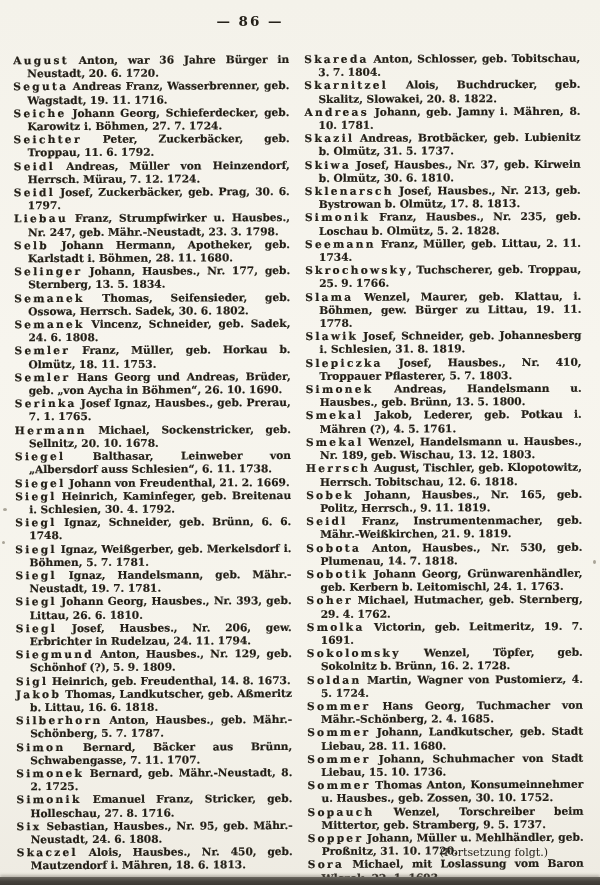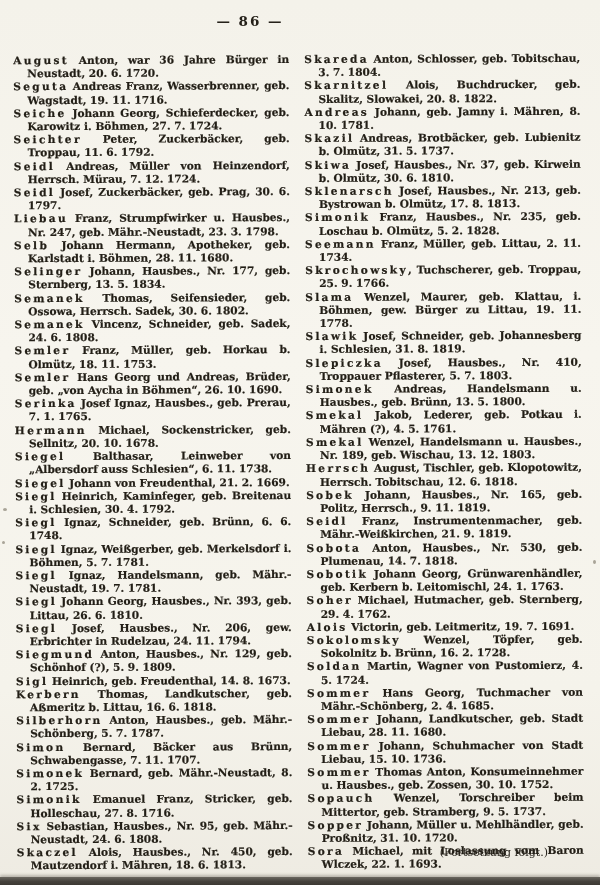--- a/index.html
+++ b/index.html
@@ -72,21 +72,21 @@
           <p class="entry"><span class="surname">Siegel</span><span> Balthasar, Leinweber von „Albersdorf auss Schlesien“, 6. 11. 1738.</span></p>
           <p class="entry"><span class="surname">Siegel</span><span> Johann von Freudenthal, 21. 2. 1669.</span></p>
           <p class="entry"><span class="surname">Siegl</span><span> Heinrich, Kaminfeger, geb. Breitenau i. Schlesien, 30. 4. 1792.</span></p>
           <p class="entry"><span class="surname">Siegl</span><span> Ignaz, Schneider, geb. Brünn, 6. 6. 1748.</span></p>
           <p class="entry"><span class="surname">Siegl</span><span> Ignaz, Weißgerber, geb. Merkelsdorf i. Böhmen, 5. 7. 1781.</span></p>
           <p class="entry"><span class="surname">Siegl</span><span> Ignaz, Handelsmann, geb. Mähr.-Neustadt, 19. 7. 1781.</span></p>
           <p class="entry"><span class="surname">Siegl</span><span> Johann Georg, Hausbes., Nr. 393, geb. Littau, 26. 6. 1810.</span></p>
           <p class="entry"><span class="surname">Siegl</span><span> Josef, Hausbes., Nr. 206, gew. Erbrichter in Rudelzau, 24. 11. 1794.</span></p>
           <p class="entry"><span class="surname">Siegmund</span><span> Anton, Hausbes., Nr. 129, geb. Schönhof (?), 5. 9. 1809.</span></p>
           <p class="entry"><span class="surname">Sigl</span><span> Heinrich, geb. Freudenthal, 14. 8. 1673.</span></p>
-          <p class="entry"><span class="surname">Kerbern</span><span> Thomas, Landkutscher, geb. Aßmeritz b. Littau, 16. 6. 1818.</span></p>
+          <p class="entry"><span class="surname">Jakob</span><span> Thomas, Landkutscher, geb. Aßmeritz b. Littau, 16. 6. 1818.</span></p>
           <p class="entry"><span class="surname">Silberhorn</span><span> Anton, Hausbes., geb. Mähr.-Schönberg, 5. 7. 1787.</span></p>
           <p class="entry"><span class="surname">Simon</span><span> Bernard, Bäcker aus Brünn, Schwabengasse, 7. 11. 1707.</span></p>
           <p class="entry"><span class="surname">Simonek</span><span> Bernard, geb. Mähr.-Neustadt, 8. 2. 1725.</span></p>
           <p class="entry"><span class="surname">Simonik</span><span> Emanuel Franz, Stricker, geb. Holleschau, 27. 8. 1716.</span></p>
           <p class="entry"><span class="surname">Six</span><span> Sebastian, Hausbes., Nr. 95, geb. Mähr.-Neustadt, 24. 6. 1808.</span></p>
           <p class="entry"><span class="surname">Skaczel</span><span> Alois, Hausbes., Nr. 450, geb. Mautzendorf i. Mähren, 18. 6. 1813.</span></p>
         </div>
       <div class="col" id="col-right">
           <p class="entry"><span class="surname">Skareda</span><span> Anton, Schlosser, geb. Tobitschau, 3. 7. 1804.</span></p>
           <p class="entry"><span class="surname">Skarnitzel</span><span> Alois, Buchdrucker, geb. Skalitz, Slowakei, 20. 8. 1822.</span></p>
@@ -102,21 +102,21 @@
           <p class="entry"><span class="surname">Slepiczka</span><span> Josef, Hausbes., Nr. 410, Troppauer Pflasterer, 5. 7. 1803.</span></p>
           <p class="entry"><span class="surname">Simonek</span><span> Andreas, Handelsmann u. Hausbes., geb. Brünn, 13. 5. 1800.</span></p>
           <p class="entry"><span class="surname">Smekal</span><span> Jakob, Lederer, geb. Potkau i. Mähren (?), 4. 5. 1761.</span></p>
           <p class="entry"><span class="surname">Smekal</span><span> Wenzel, Handelsmann u. Hausbes., Nr. 189, geb. Wischau, 13. 12. 1803.</span></p>
           <p class="entry"><span class="surname">Herrsch</span><span> August, Tischler, geb. Klopotowitz, Herrsch. Tobitschau, 12. 6. 1818.</span></p>
           <p class="entry"><span class="surname">Sobek</span><span> Johann, Hausbes., Nr. 165, geb. Politz, Herrsch., 9. 11. 1819.</span></p>
           <p class="entry"><span class="surname">Seidl</span><span> Franz, Instrumentenmacher, geb. Mähr.-Weißkirchen, 21. 9. 1819.</span></p>
           <p class="entry"><span class="surname">Sobota</span><span> Anton, Hausbes., Nr. 530, geb. Plumenau, 14. 7. 1818.</span></p>
           <p class="entry"><span class="surname">Sobotik</span><span> Johann Georg, Grünwarenhändler, geb. Kerbern b. Leitomischl, 24. 1. 1763.</span></p>
           <p class="entry"><span class="surname">Soher</span><span> Michael, Hutmacher, geb. Sternberg, 29. 4. 1762.</span></p>
-          <p class="entry"><span class="surname">Alois</span><span> Victorin, geb. Leitmeritz, 19. 7. 1691.</span></p>
+          <p class="entry"><span class="surname">Smolka</span><span> Victorin, geb. Leitmeritz, 19. 7. 1691.</span></p>
           <p class="entry"><span class="surname">Sokolomsky</span><span> Wenzel, Töpfer, geb. Sokolnitz b. Brünn, 16. 2. 1728.</span></p>
           <p class="entry"><span class="surname">Soldan</span><span> Martin, Wagner von Pustomierz, 4. 5. 1724.</span></p>
           <p class="entry"><span class="surname">Sommer</span><span> Hans Georg, Tuchmacher von Mähr.-Schönberg, 2. 4. 1685.</span></p>
           <p class="entry"><span class="surname">Sommer</span><span> Johann, Landkutscher, geb. Stadt Liebau, 28. 11. 1680.</span></p>
           <p class="entry"><span class="surname">Sommer</span><span> Johann, Schuhmacher von Stadt Liebau, 15. 10. 1736.</span></p>
           <p class="entry"><span class="surname">Sommer</span><span> Thomas Anton, Konsumeinnehmer u. Hausbes., geb. Zossen, 30. 10. 1752.</span></p>
           <p class="entry"><span class="surname">Sopauch</span><span> Wenzel, Torschreiber beim Mittertor, geb. Stramberg, 9. 5. 1737.</span></p>
           <p class="entry"><span class="surname">Sopper</span><span> Johann, Müller u. Mehlhändler, geb. Proßnitz, 31. 10. 1720.</span></p>
           <p class="entry"><span class="surname">Sora</span><span> Michael, mit Loslassung vom Baron Wlczek, 22. 1. 1693.</span></p>
         </div>

